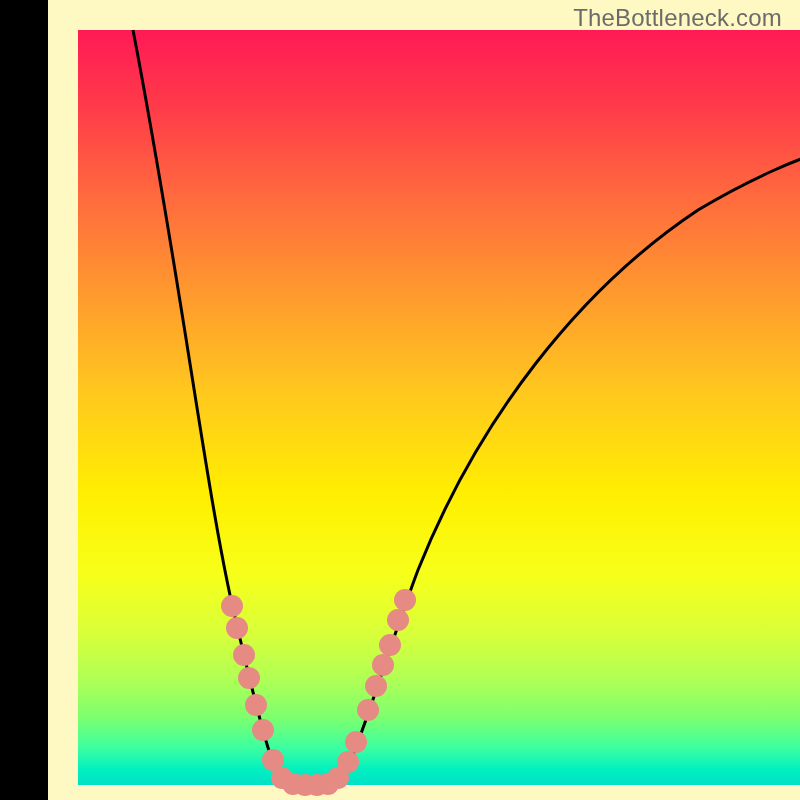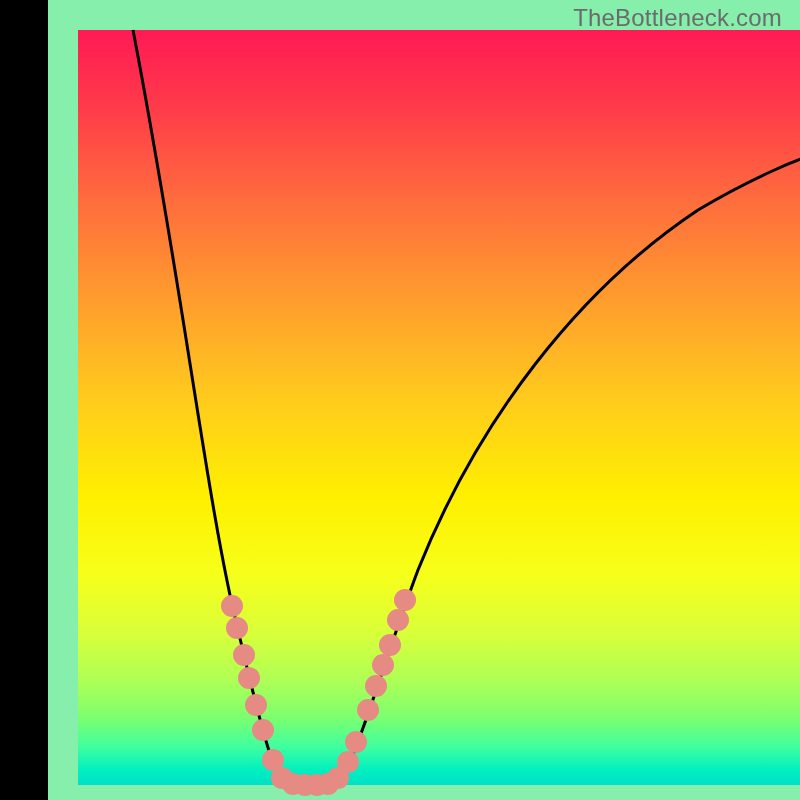--- a/index.html
+++ b/index.html
@@ -7,21 +7,21 @@
     padding: 0;
     width: 800px;
     height: 800px;
     overflow: hidden;
     background: #000;
     font-family: Arial, Helvetica, sans-serif;
   }
   .frame {
     position: absolute;
     inset: 0;
-    background: #86efac;
+    background: #fef9c3;
     margin-left: 48px;
   }
   .plot-area {
     position: absolute;
     left: 30px;
     top: 30px;
     width: 755px;
     height: 755px;
     
     background: linear-gradient(

